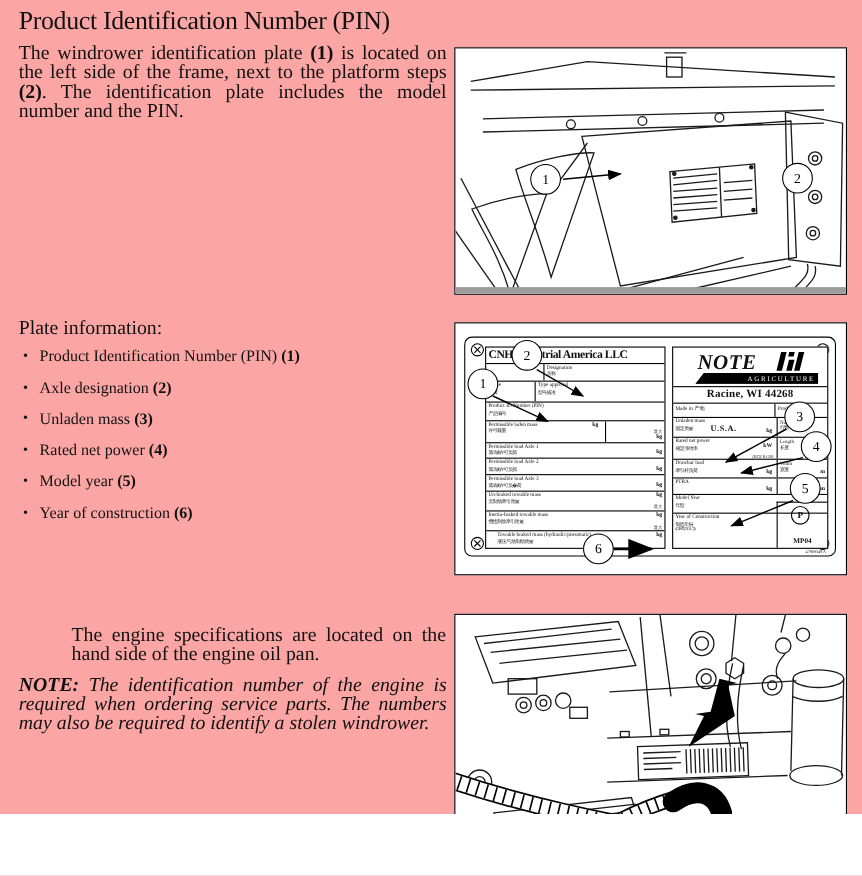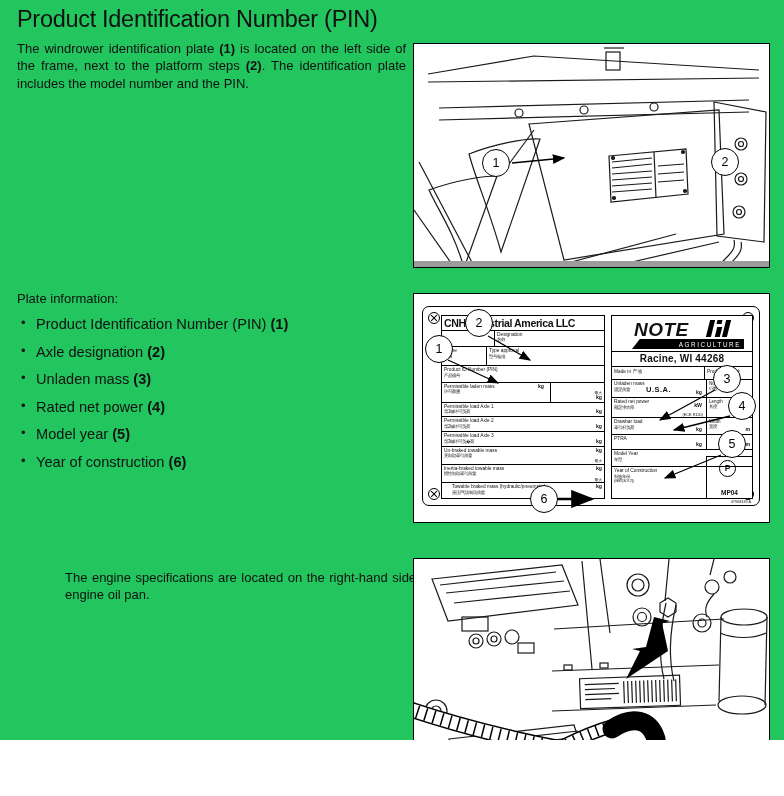--- a/index.html
+++ b/index.html
@@ -1,20 +1,20 @@
 <!DOCTYPE html>
 <html><head>
 <meta charset="utf-8">
 <style>
   * { margin:0; padding:0; box-sizing:border-box; }
   html,body { background:#fff; }
-  .page { position:relative; width:784px; height:740px; background:#22c55e; overflow:hidden;
-          font-family:Liberation Sans, sans-serif; color:#111; }
+  .page { position:relative; width:784px; height:740px; background:#fca5a5; overflow:hidden;
+          font-family:Liberation Serif, serif; color:#111; }
   .h1 { position:absolute; left:17px; font-size:23.5px; font-weight:400; letter-spacing:-0.3px; white-space:nowrap; }
-  .body-block { position:absolute; left:17px; width:389px; font-size:13px; line-height:17.4px; text-align:justify; }
+  .body-block { position:absolute; left:17px; width:389px; font-size:18px; line-height:17.4px; text-align:justify; }
   .note { font-style:italic; }
   .note b { font-style:italic; }
   .bullets { position:absolute; left:17px; width:389px; }
   .bullet { position:relative; padding-left:19px; margin-bottom:11.5px; font-size:14.6px; }
   .bullet .dot { position:absolute; left:4px; top:-1px; font-size:13px; }
   b { font-weight:bold; }
 
   .figure { position:absolute; left:413px; width:357px; border:1.6px solid #000; background:#fff; overflow:hidden; }
   #fig1 { top:43px;  height:225px; }
   #fig2 { top:293px; height:230px; }
@@ -92,20 +92,21 @@
     <div class="bullet"><span class="dot">•</span><span>Axle designation </span><b>(2)</b></div>
     <div class="bullet"><span class="dot">•</span><span>Unladen mass </span><b>(3)</b></div>
     <div class="bullet"><span class="dot">•</span><span>Rated net power </span><b>(4)</b></div>
     <div class="bullet"><span class="dot">•</span><span>Model year </span><b>(5)</b></div>
     <div class="bullet"><span class="dot">•</span><span>Year of construction </span><b>(6)</b></div>
   </div>
 
 
   <p class="body-block" style="top:569px;margin-left:48px;">The engine specifications are located on the right-hand side of the engine oil pan.</p>
 
+  <p class="body-block note" style="top:614px;"><b>NOTE:</b><span> The identification number of the engine is required when ordering service parts. The numbers may also be required to identify a stolen windrower.</span></p>
 
   <div class="figure" id="fig1">
     <svg class="sketch" width="357" height="222" viewBox="0 0 357 222">
       <g fill="none" stroke="#1a1a1a" stroke-width="1.2">
         <path d="M14,30 L120,12 L345,26"></path>
         <path d="M14,38 L345,34"></path>
         <rect x="192" y="8" width="14" height="18"></rect>
         <path d="M190,4 L210,4"></path>
         <path d="M25,64 L335,56"></path>
         <path d="M25,76 L335,68"></path>

